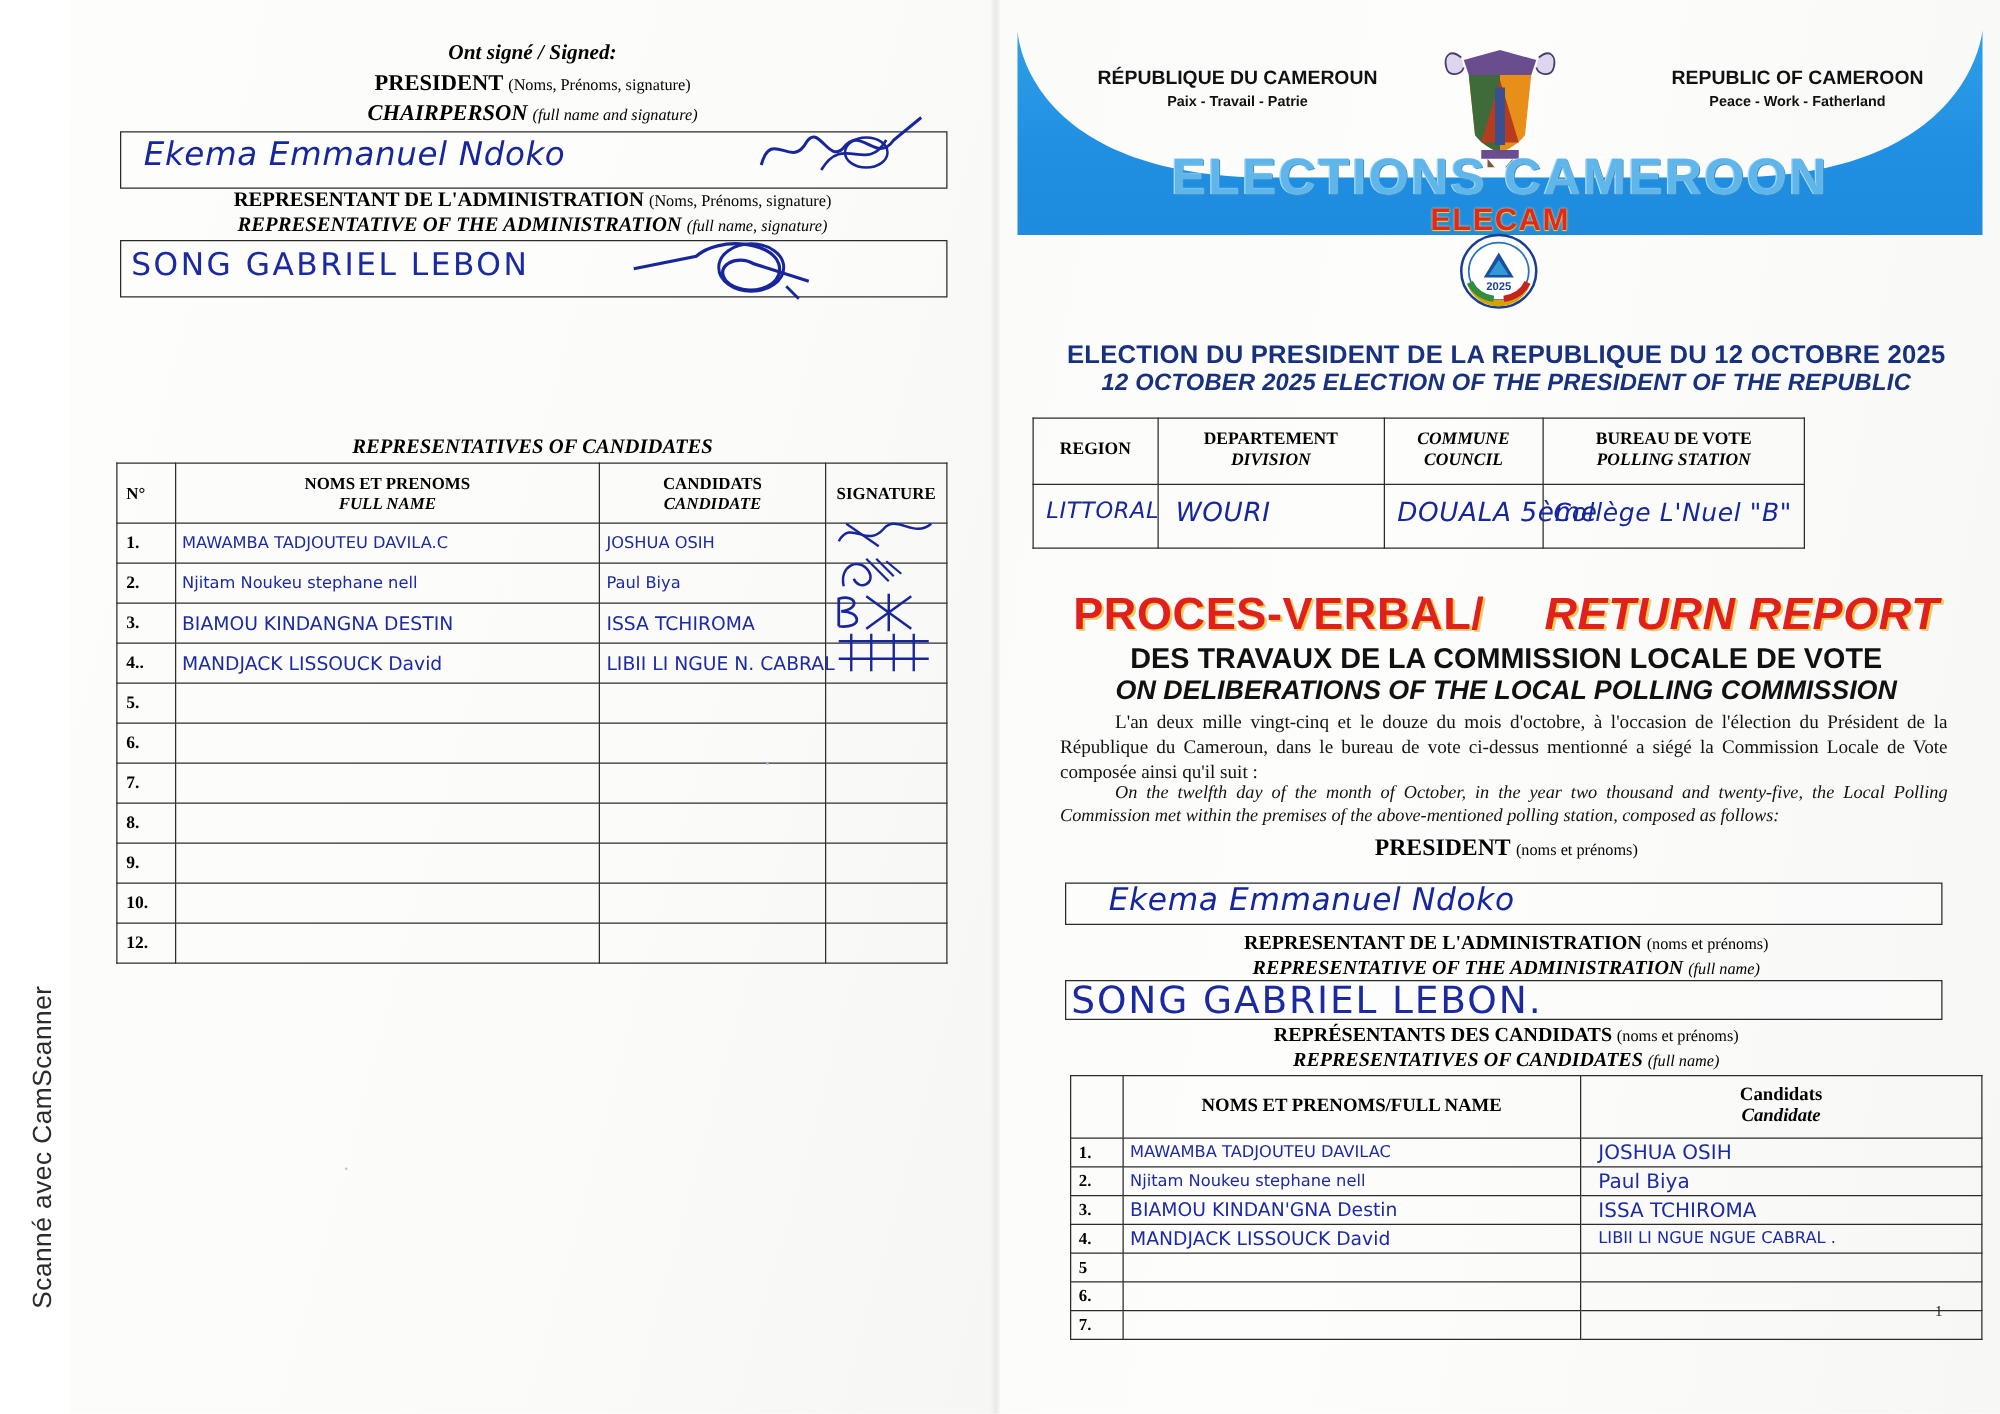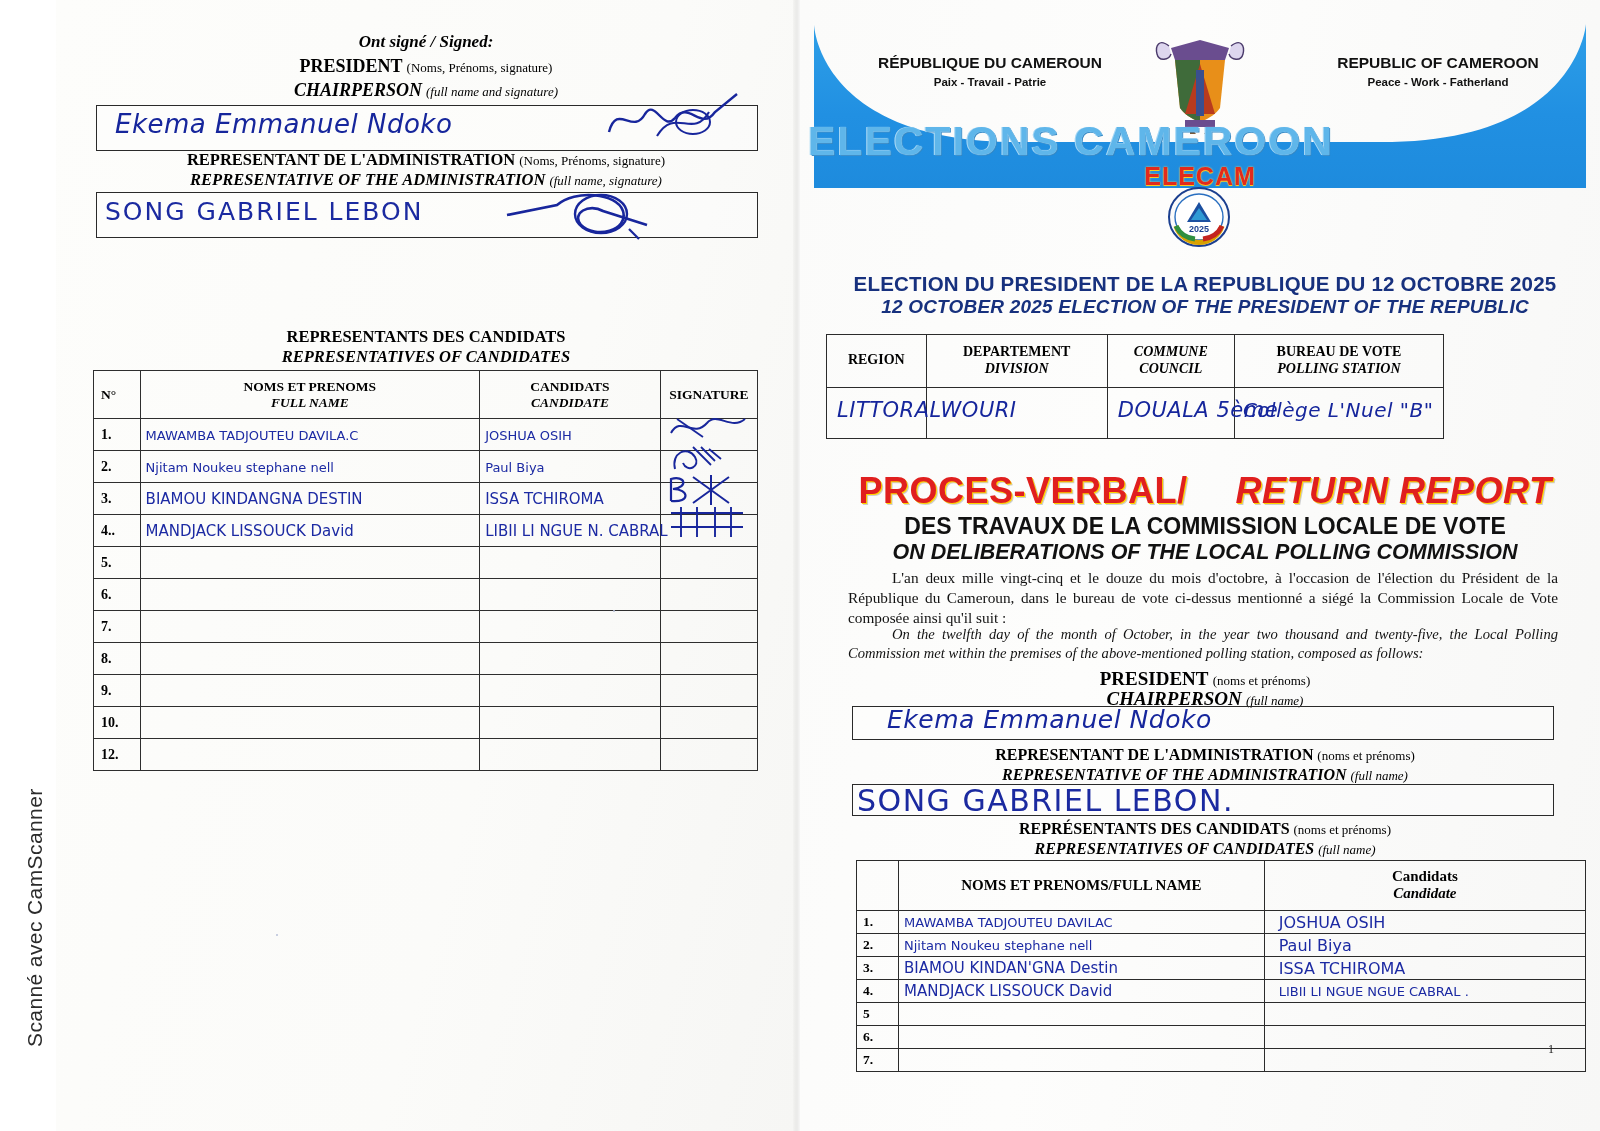--- a/index.html
+++ b/index.html
@@ -103,21 +103,21 @@
   #rep-fr{position:absolute;left:52px;top:36px;width:260px;text-align:center;
     font-family:"Liberation Sans", sans-serif;font-weight:bold;font-size:15.5px;color:#111;}
   #motto-fr{position:absolute;left:52px;top:58px;width:260px;text-align:center;
     font-family:"Liberation Sans", sans-serif;font-weight:bold;font-size:11.5px;color:#111;}
   #rep-en{position:absolute;left:500px;top:36px;width:260px;text-align:center;
     font-family:"Liberation Sans", sans-serif;font-weight:bold;font-size:15.5px;color:#111;}
   #motto-en{position:absolute;left:500px;top:58px;width:260px;text-align:center;
     font-family:"Liberation Sans", sans-serif;font-weight:bold;font-size:11.5px;color:#111;}
   #coat{position:absolute;left:333px;top:6px;width:118px;height:110px;}
   #ec-title{
-    position:absolute;left:0;top:100px;width:784px;text-align:left;
+    position:absolute;left:0;top:100px;width:784px;text-align:center;
     font-family:"Liberation Sans", sans-serif;font-weight:bold;
     font-size:41px;letter-spacing:2px;
     color:#5fb6ea;
     text-shadow:0 0 1px #cfe9fb, 1px 1px 0 #2f86c4, -1px 0 0 #9fd4f4;
   }
   #ec-sub{
     position:absolute;left:0;top:144px;width:784px;text-align:center;
     font-family:"Liberation Sans", sans-serif;font-weight:bold;
     font-size:25px;letter-spacing:1px;color:#e22a1c;
     text-shadow:0 0 2px #ffe36b, 0 1px 0 #f7c400;
@@ -213,21 +213,20 @@
 
     <div class="box" id="l-admin-box">
       <span class="hand-print" style="position:absolute;left:8px;top:4px;font-size:25px;letter-spacing:2px;">SONG GABRIEL LEBON</span>
       <svg width="180" height="70" style="position:absolute;left:400px;top:-12px;">
         <path d="M10 34 L 60 24 C 78 8, 120 12, 126 30 C 132 50, 98 58, 84 44 C 74 32, 92 22, 106 30 L 150 44" stroke="#18269c" stroke-width="2.6" fill="none"></path>
         <ellipse cx="104" cy="33" rx="26" ry="19" stroke="#18269c" stroke-width="2.4" fill="none"></ellipse>
         <path d="M132 48 L 142 58" stroke="#18269c" stroke-width="2.2" fill="none"></path>
       </svg>
     </div>
 
-    <div class="ctr b" id="l-reps-fr">REPRESENTANTS DES CANDIDATS</div>
     <div class="ctr b i" id="l-reps-en">REPRESENTATIVES OF CANDIDATES</div>
 
     <table id="l-table">
       <thead>
         <tr>
           <th class="cN">N°</th>
           <th class="cName">
             <div>NOMS ET PRENOMS</div>
             <div class="i">FULL NAME</div>
           </th>
@@ -416,21 +415,21 @@
         </th>
         <th>
           <div>BUREAU DE VOTE</div>
           <div class="en">POLLING STATION</div>
         </th>
       </tr>
     </thead>
     <tbody>
       <tr>
         <td>
-          <span class="hand" style="position:absolute;left:10px;top:10px;font-size:21px;">LITTORAL</span>
+          <span class="hand" style="position:absolute;left:10px;top:10px;font-size:18px;">LITTORAL</span>
         </td>
         <td>
           <span class="hand" style="position:absolute;left:14px;top:10px;font-size:21px;">WOURI</span>
         </td>
         <td>
           <span class="hand" style="position:absolute;left:10px;top:10px;font-size:21px;">DOUALA 5ème</span>
         </td>
         <td>
           <span class="hand" style="position:absolute;left:8px;top:10px;font-size:20px;">Collège L'Nuel "B"</span>
         </td>
@@ -444,24 +443,20 @@
   <div id="pv-sub1">DES TRAVAUX DE LA COMMISSION LOCALE DE VOTE</div>
   <div id="pv-sub2">ON DELIBERATIONS OF THE LOCAL POLLING COMMISSION</div>
 
   <div id="body-fr">L'an deux mille vingt-cinq et le douze du mois d'octobre, à l'occasion de l'élection du Président de la République du Cameroun, dans le bureau de vote ci-dessus mentionné a siégé la Commission Locale de Vote composée ainsi qu'il suit :</div>
   <div id="body-en">On the twelfth day of the month of October, in the year two thousand and twenty-five, the Local Polling Commission met within the premises of the above-mentioned polling station, composed as follows:</div>
 
   <div id="r-pres-fr">
     <span class="b" style="font-size:19px;">PRESIDENT</span>
     <span class="sm">(noms et prénoms)</span>
   </div>
-  <div id="r-pres-en">
-    <span class="b i" style="font-size:19px;">CHAIRPERSON</span>
-    <span class="sm i">(full name)</span>
-  </div>
   <div class="box" id="r-pres-box">
     <span class="hand" style="position:absolute;left:34px;top:-2px;font-size:25px;">Ekema Emmanuel Ndoko</span>
   </div>
 
   <div id="r-admin-fr">
     <span class="b" style="font-size:16px;">REPRESENTANT DE L'ADMINISTRATION</span>
     <span class="sm">(noms et prénoms)</span>
   </div>
   <div id="r-admin-en">
     <span class="b i" style="font-size:16px;">REPRESENTATIVE OF THE ADMINISTRATION</span>

